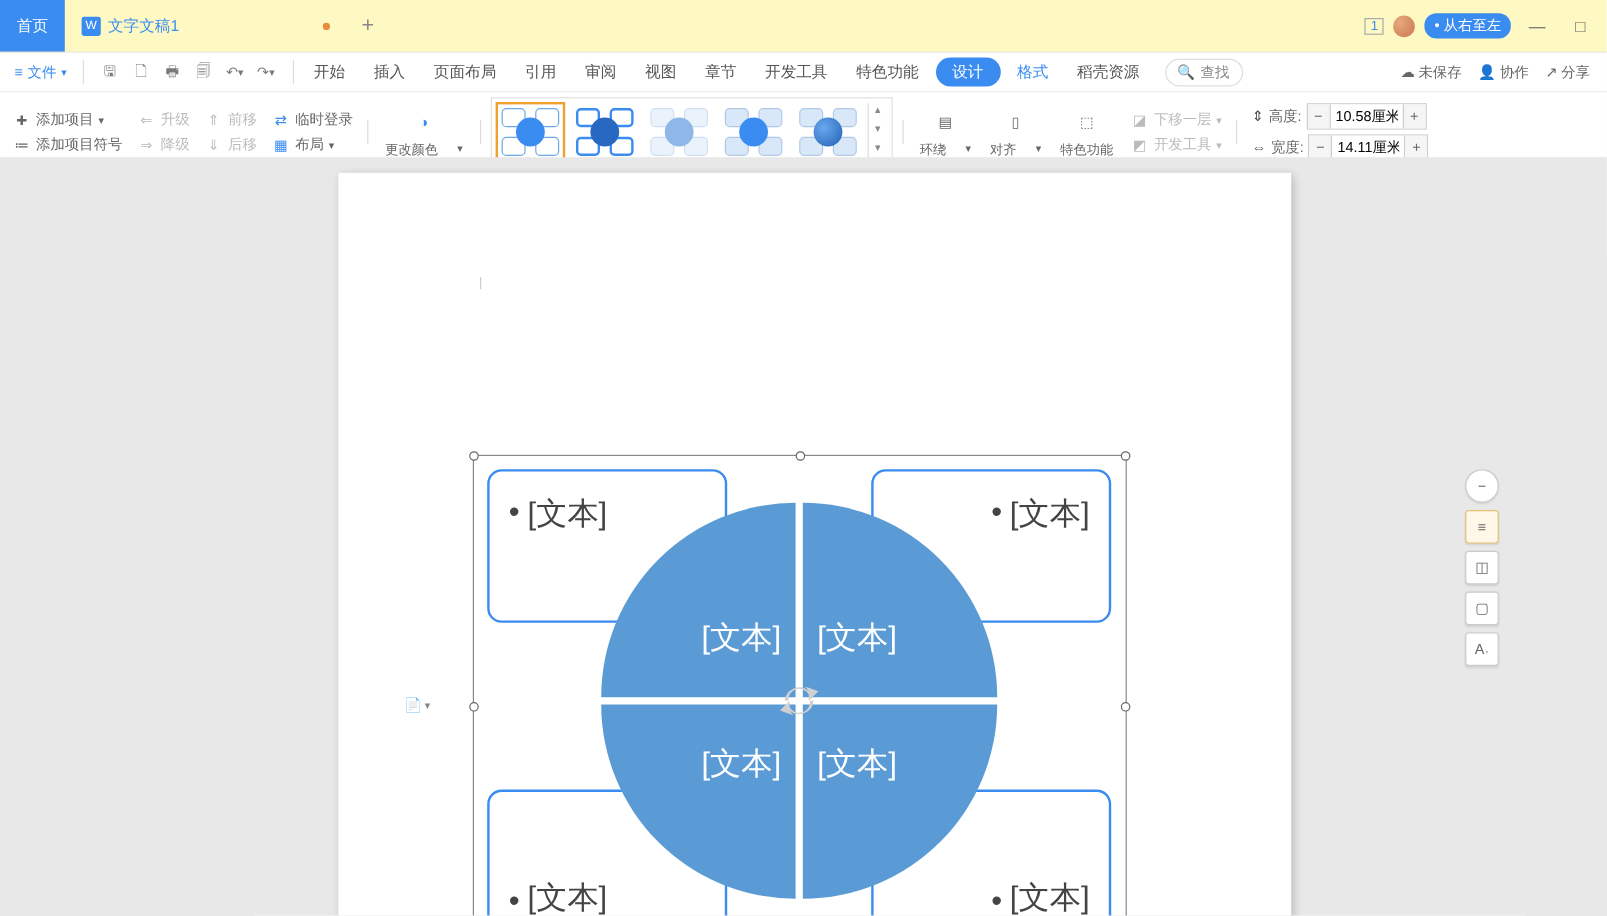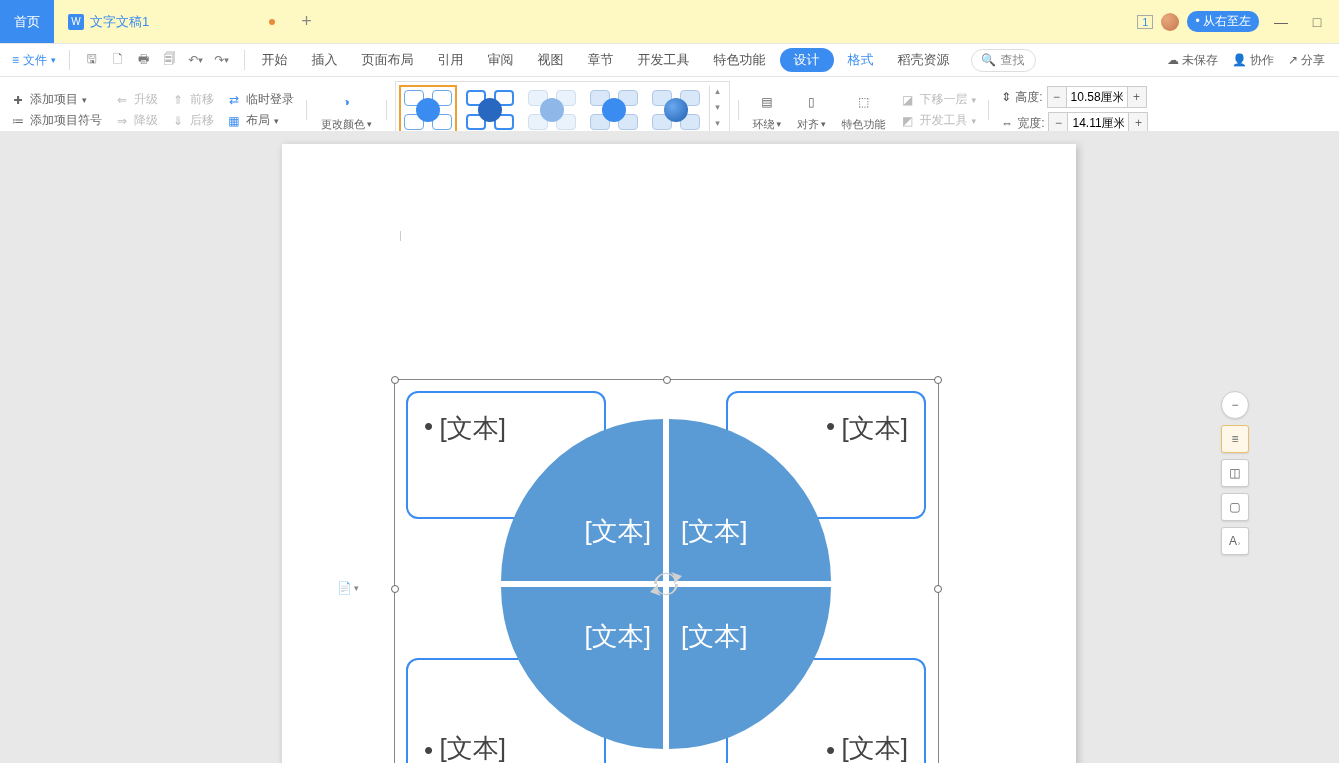--- a/index.html
+++ b/index.html
@@ -34,21 +34,21 @@
 .mini { display: flex; align-items: center; gap: 3px; cursor: pointer; }
 
 
 .ribbon { height: 67px; display: flex; align-items: center; background: #fff; border-bottom: 1px solid #ccc; padding: 0 6px; gap: 4px; }
 .rcol { display: flex; flex-direction: column; gap: 4px; padding: 0 4px; }
 .ritem { display: flex; align-items: center; gap: 4px; font-size: 12px; color: #666; cursor: pointer; white-space: nowrap; }
 .ritem.disabled { color: #bbb; }
 .ritem .ic { width: 16px; height: 16px; display: inline-flex; align-items: center; justify-content: center; }
 .rvbtn { display: flex; flex-direction: column; align-items: center; gap: 2px; padding: 2px 6px; color: #666; cursor: pointer; }
 .rvbtn .bigic { width: 26px; height: 26px; display: inline-flex; align-items: center; justify-content: center; }
-.rvbtn .lbl { font-size: 11px; display: flex; align-items: center; gap: 2px; }
+.rvbtn .lbl { font-size: 11px; display: flex; align-items: center; gap: 16px; }
 
 
 .gallery { display: flex; align-items: center; gap: 4px; border: 1px solid #e0e0e0; padding: 3px; }
 .gal-item { width: 58px; height: 50px; border: 1px solid transparent; display: flex; align-items: center; justify-content: center; cursor: pointer; position: relative; }
 .gal-item.selected { border: 2px solid #f0a030; }
 .mini-diag { position: relative; width: 48px; height: 40px; }
 .mini-rect { position: absolute; border: 1px solid; border-radius: 4px; width: 20px; height: 16px; }
 .mini-circ { position: absolute; width: 24px; height: 24px; border-radius: 50%; left: 12px; top: 8px; }
 .gal-scroll { display: flex; flex-direction: column; border-left: 1px solid #ddd; }
 .gal-scroll span { width: 16px; height: 16px; text-align: center; font-size: 9px; color: #888; cursor: pointer; }

